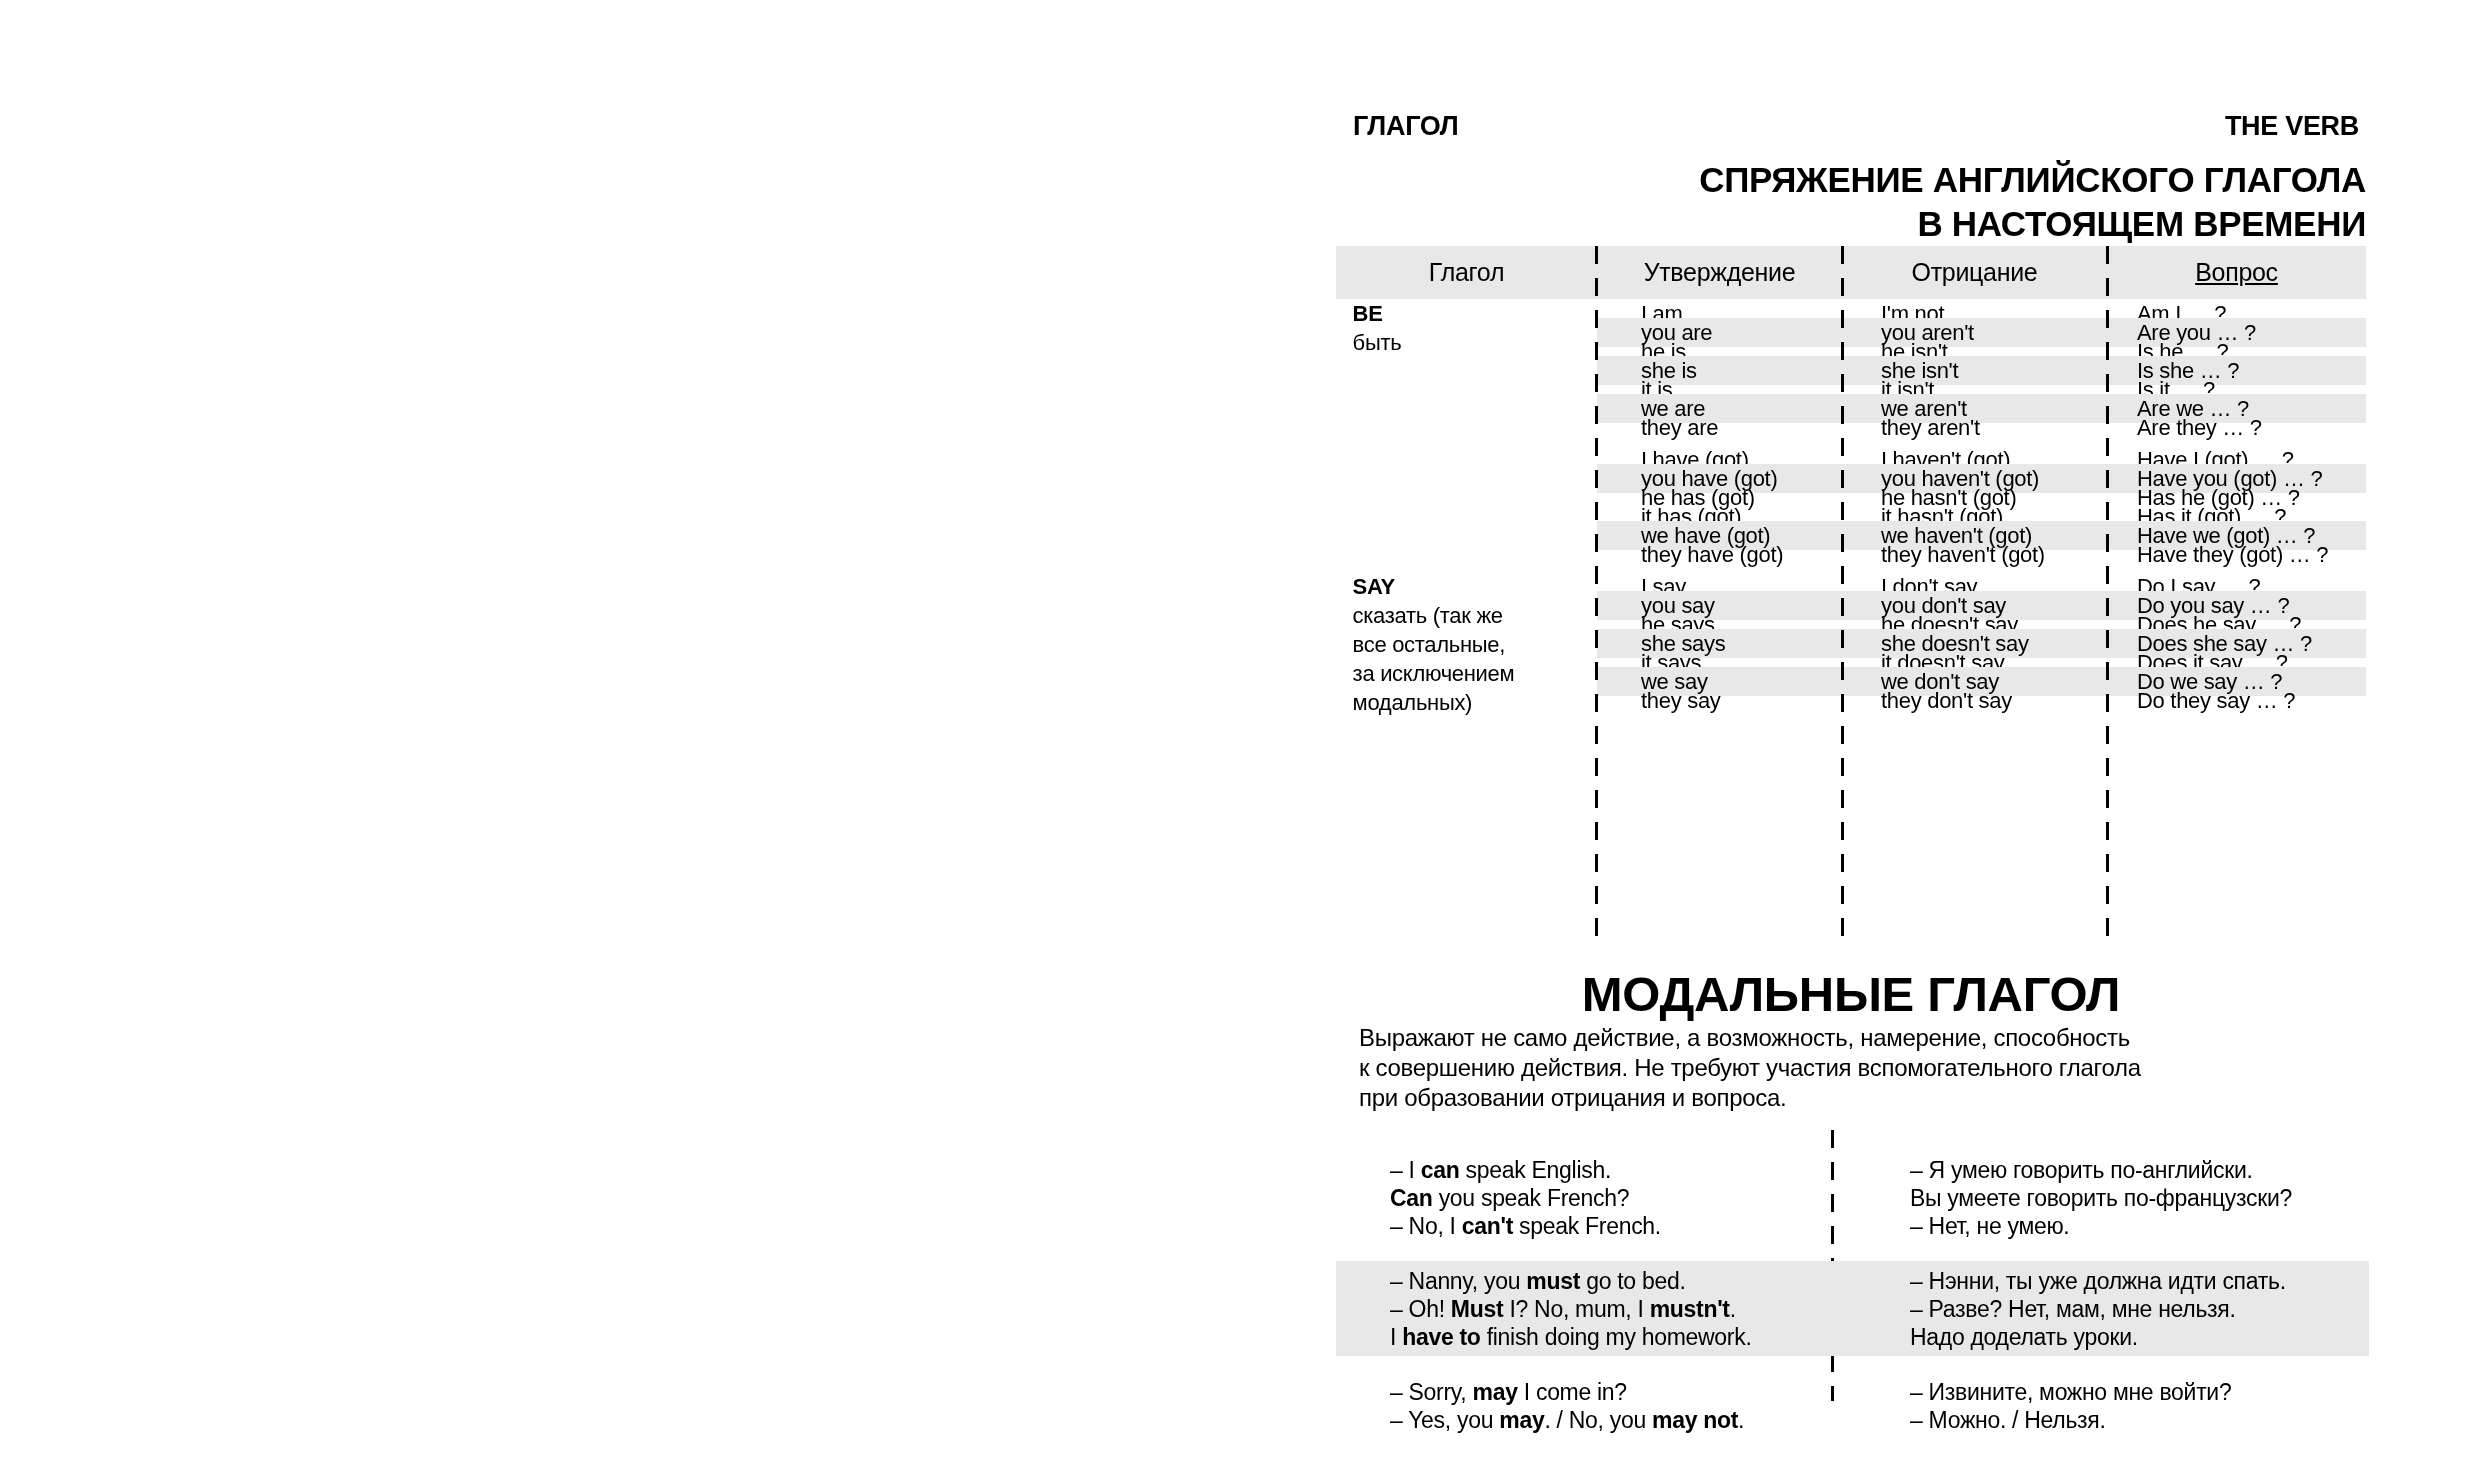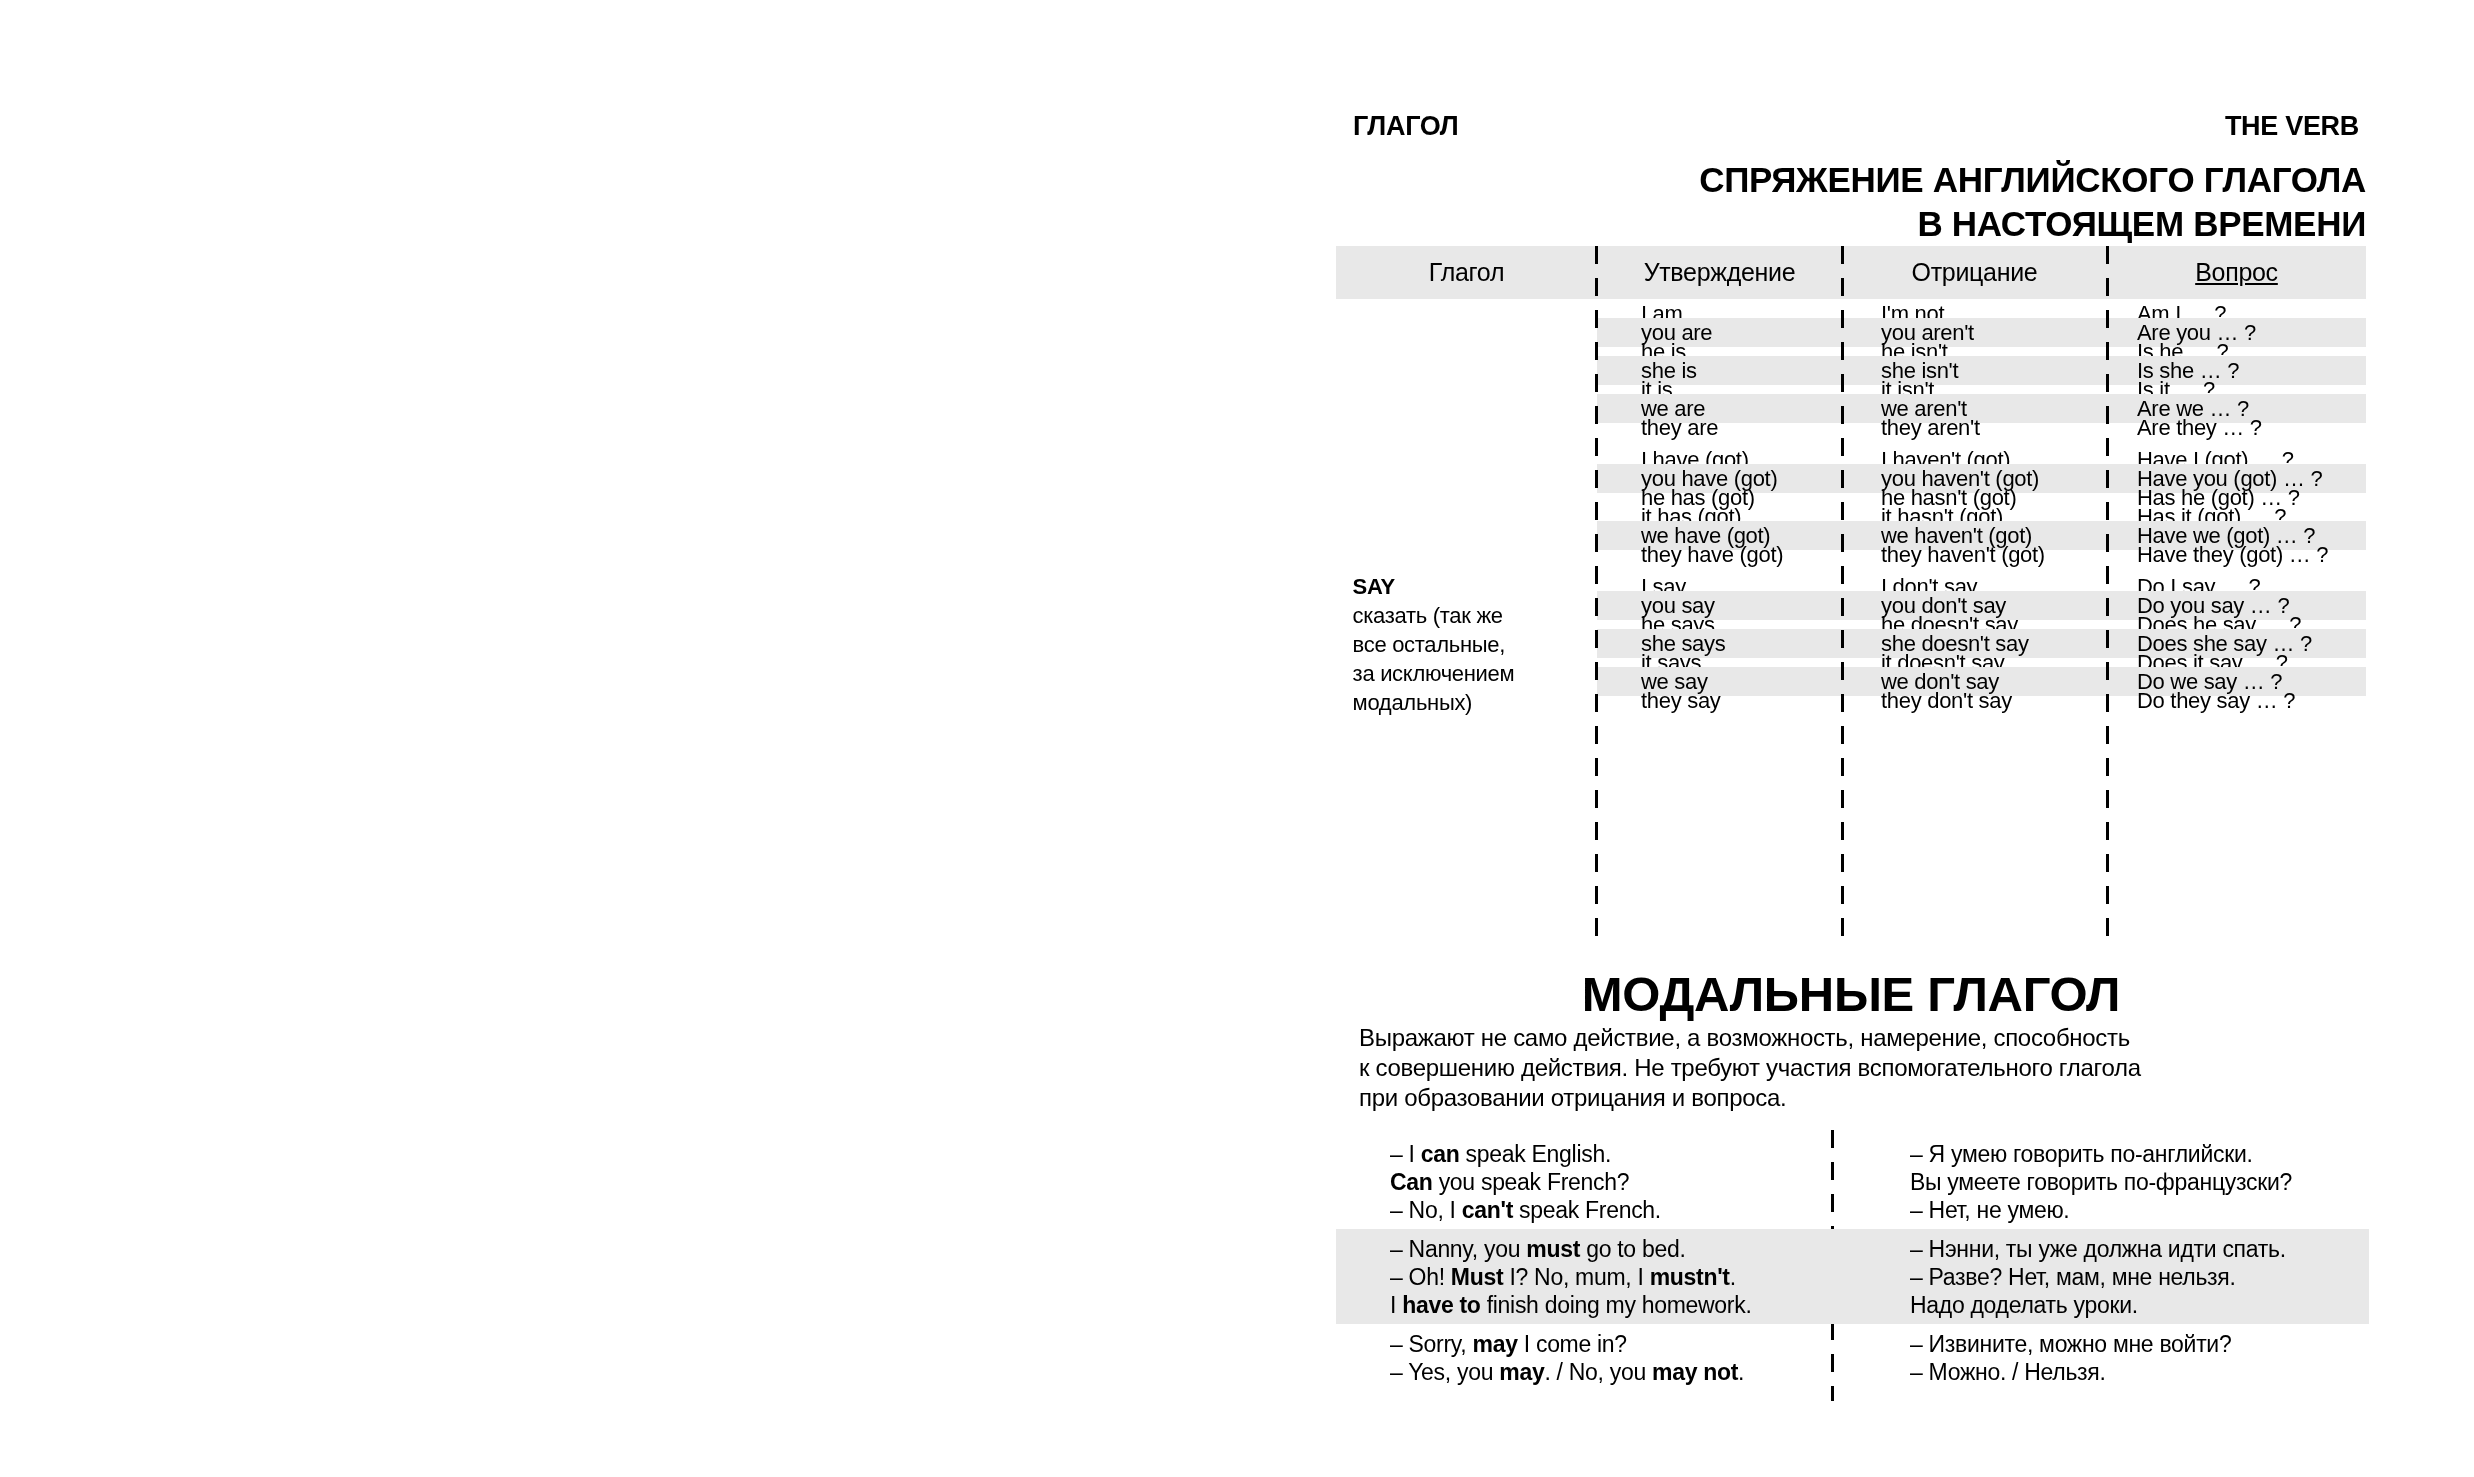--- a/index.html
+++ b/index.html
@@ -77,21 +77,21 @@
     position: absolute;
     left: 1359px; top: 1023px;
     font-size: 24px; line-height: 30px; white-space: nowrap;
   }
 
   .examples {
     position: absolute;
     left: 1336px; top: 1134px; width: 1033px;
     font-size: 23px;
   }
-  .exblock { position: relative; padding: 5.5px 0; }
+  .exblock { position: relative; padding: 5.5px 0; margin-top: 16px; }
   .exblock.shaded { background: var(--stripe, #e8e8e8); }
   .encol { margin-left: 54px; }
   .rucol { position: absolute; left: 574px; top: 5.5px; }
   .exline { height: 28px; line-height: 28px; white-space: nowrap; }
   .b { font-weight: bold; }
   .exdivider {
     position: absolute; left: 495px; top: -3.7px; width: 2.5px; height: 271px;
     background: repeating-linear-gradient(to bottom, #000 0 18.5px, transparent 18.5px 32px);
   }
 </style>
@@ -154,20 +154,24 @@
             <div class="c c2 stripe">we are</div>
             <div class="c c3 stripe">we aren't</div>
             <div class="c c4 stripe">Are we … ?</div>
           </div>
           <div class="trow">
             <div class="c c1"></div>
             <div class="c c2">they are</div>
             <div class="c c3">they aren't</div>
             <div class="c c4">Are they … ?</div>
           </div>
+          <div class="seclabel">
+            <div><span class="verb">BE</span></div>
+            <div>быть</div>
+          </div>
         </div>
         <div class="tsection">
           <div class="trow">
             <div class="c c1"></div>
             <div class="c c2">I have (got)</div>
             <div class="c c3">I haven't (got)</div>
             <div class="c c4">Have I (got) … ?</div>
           </div>
           <div class="trow">
             <div class="c c1"></div>

